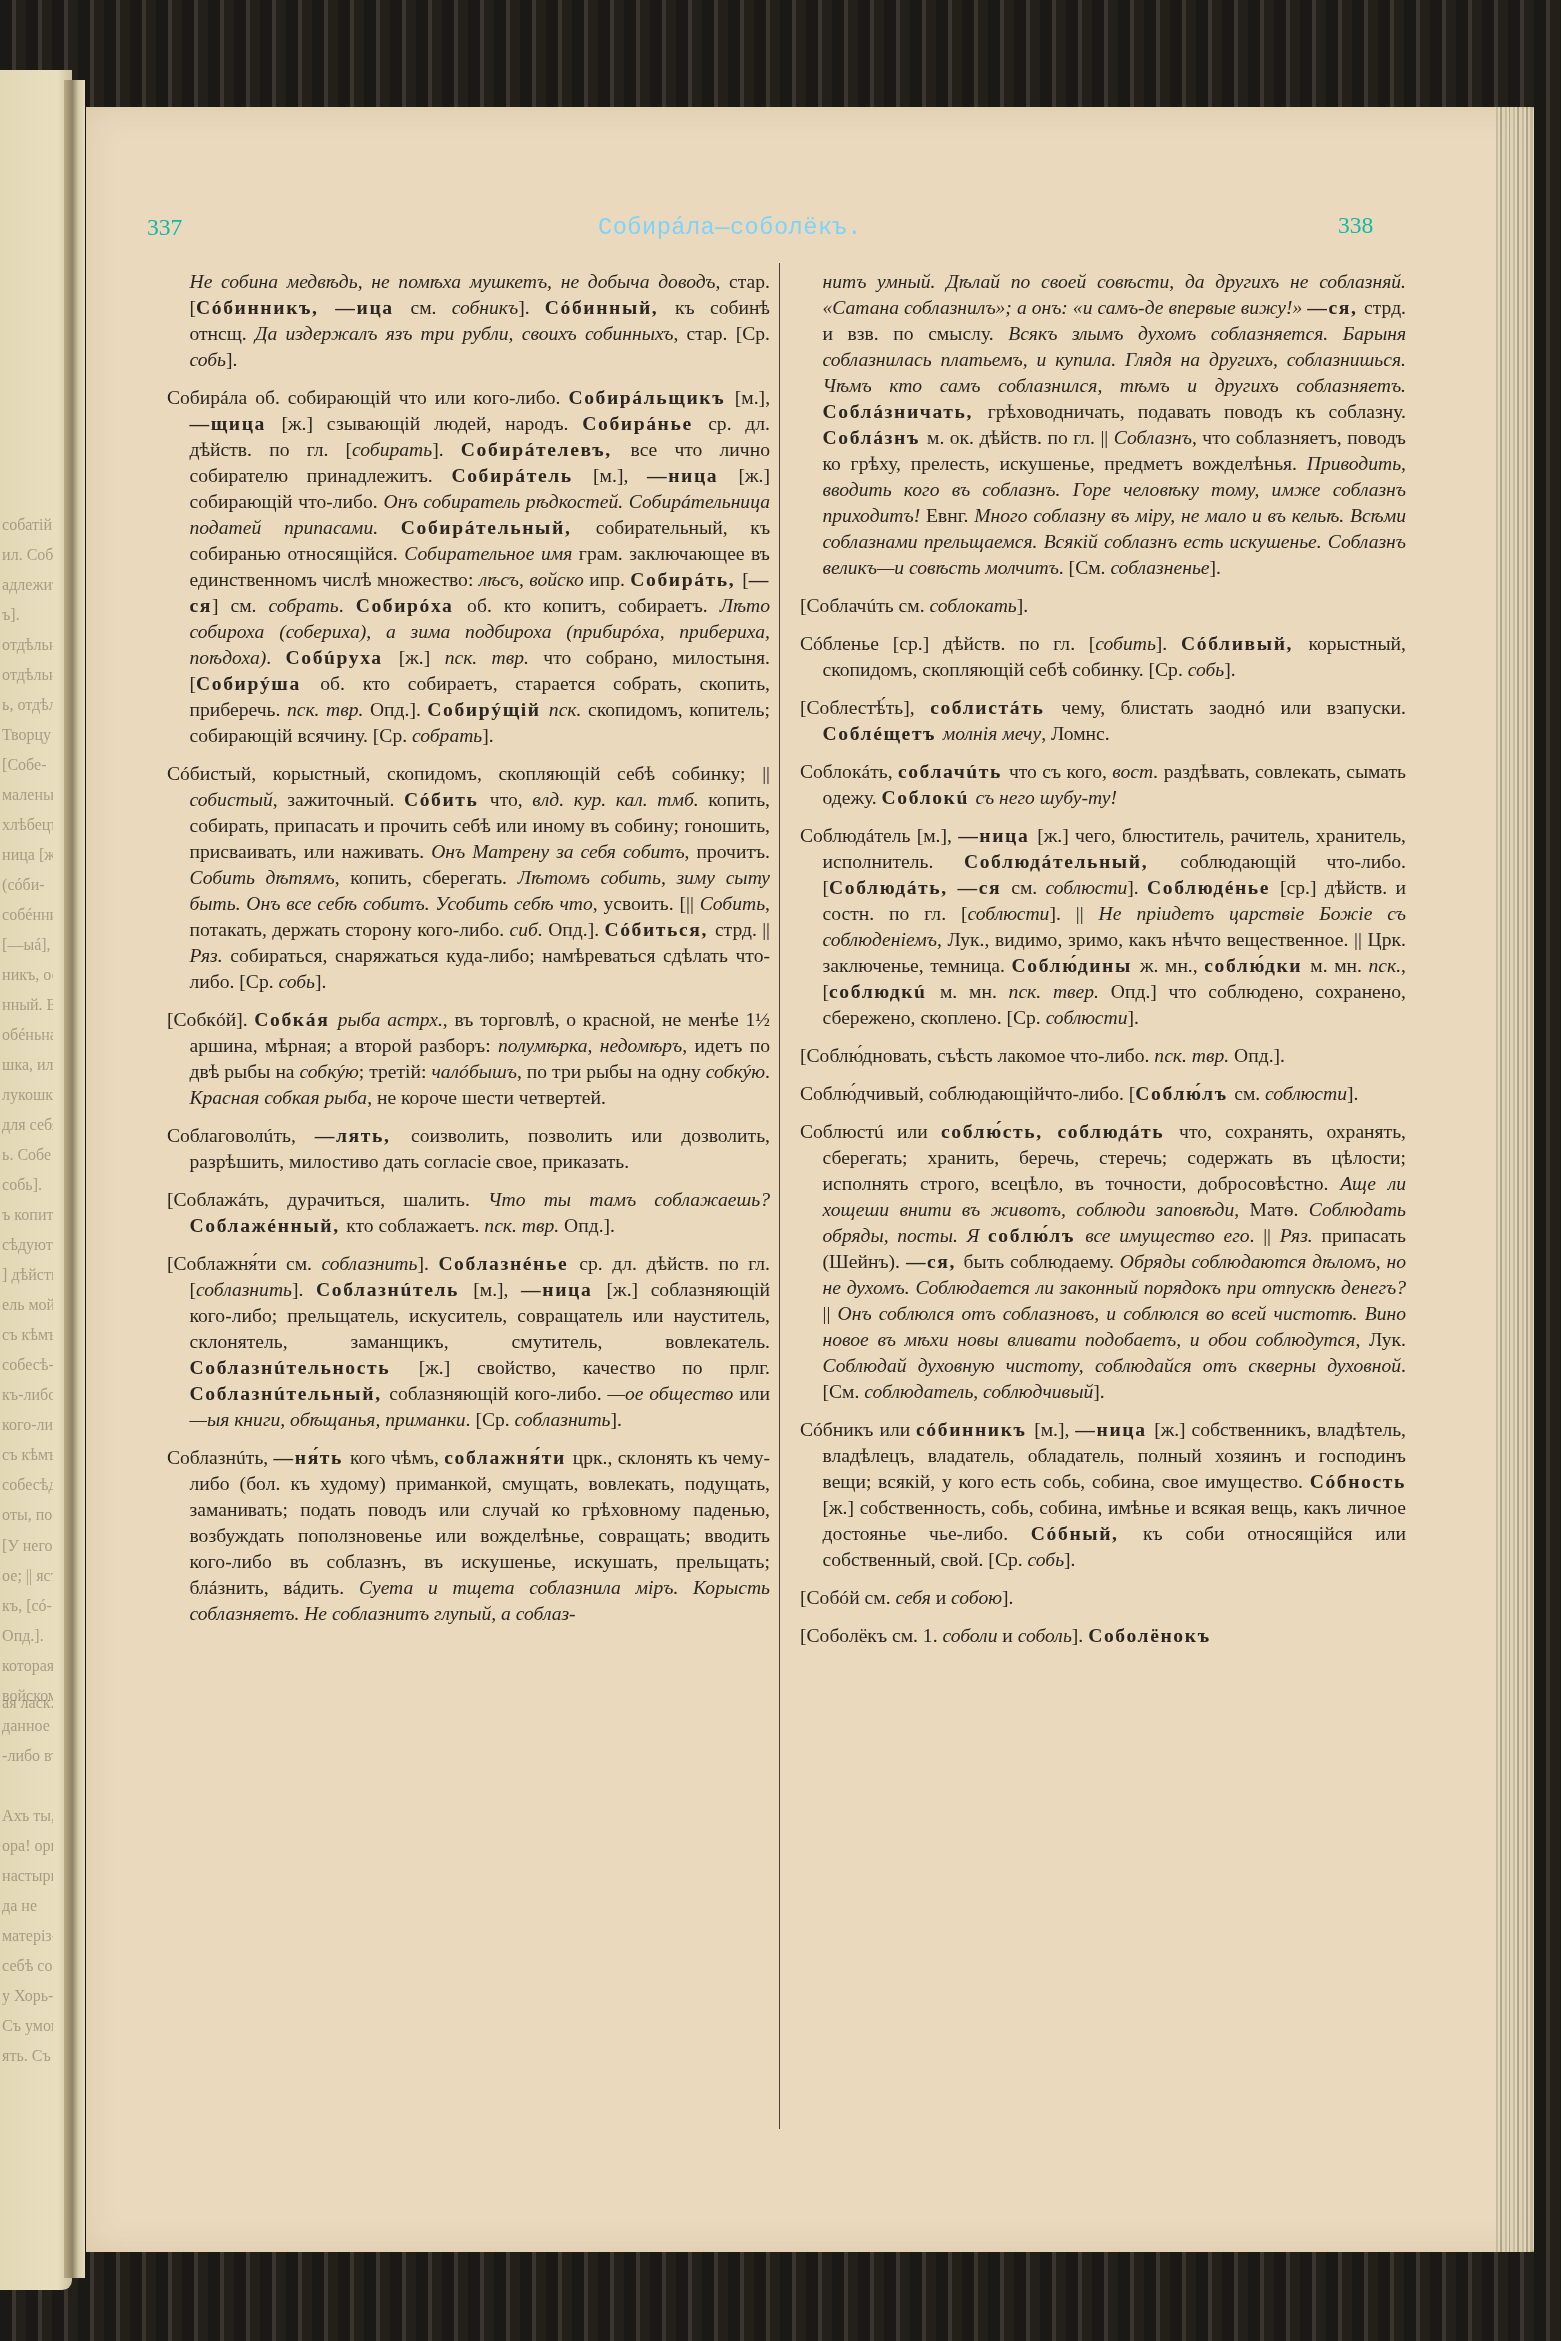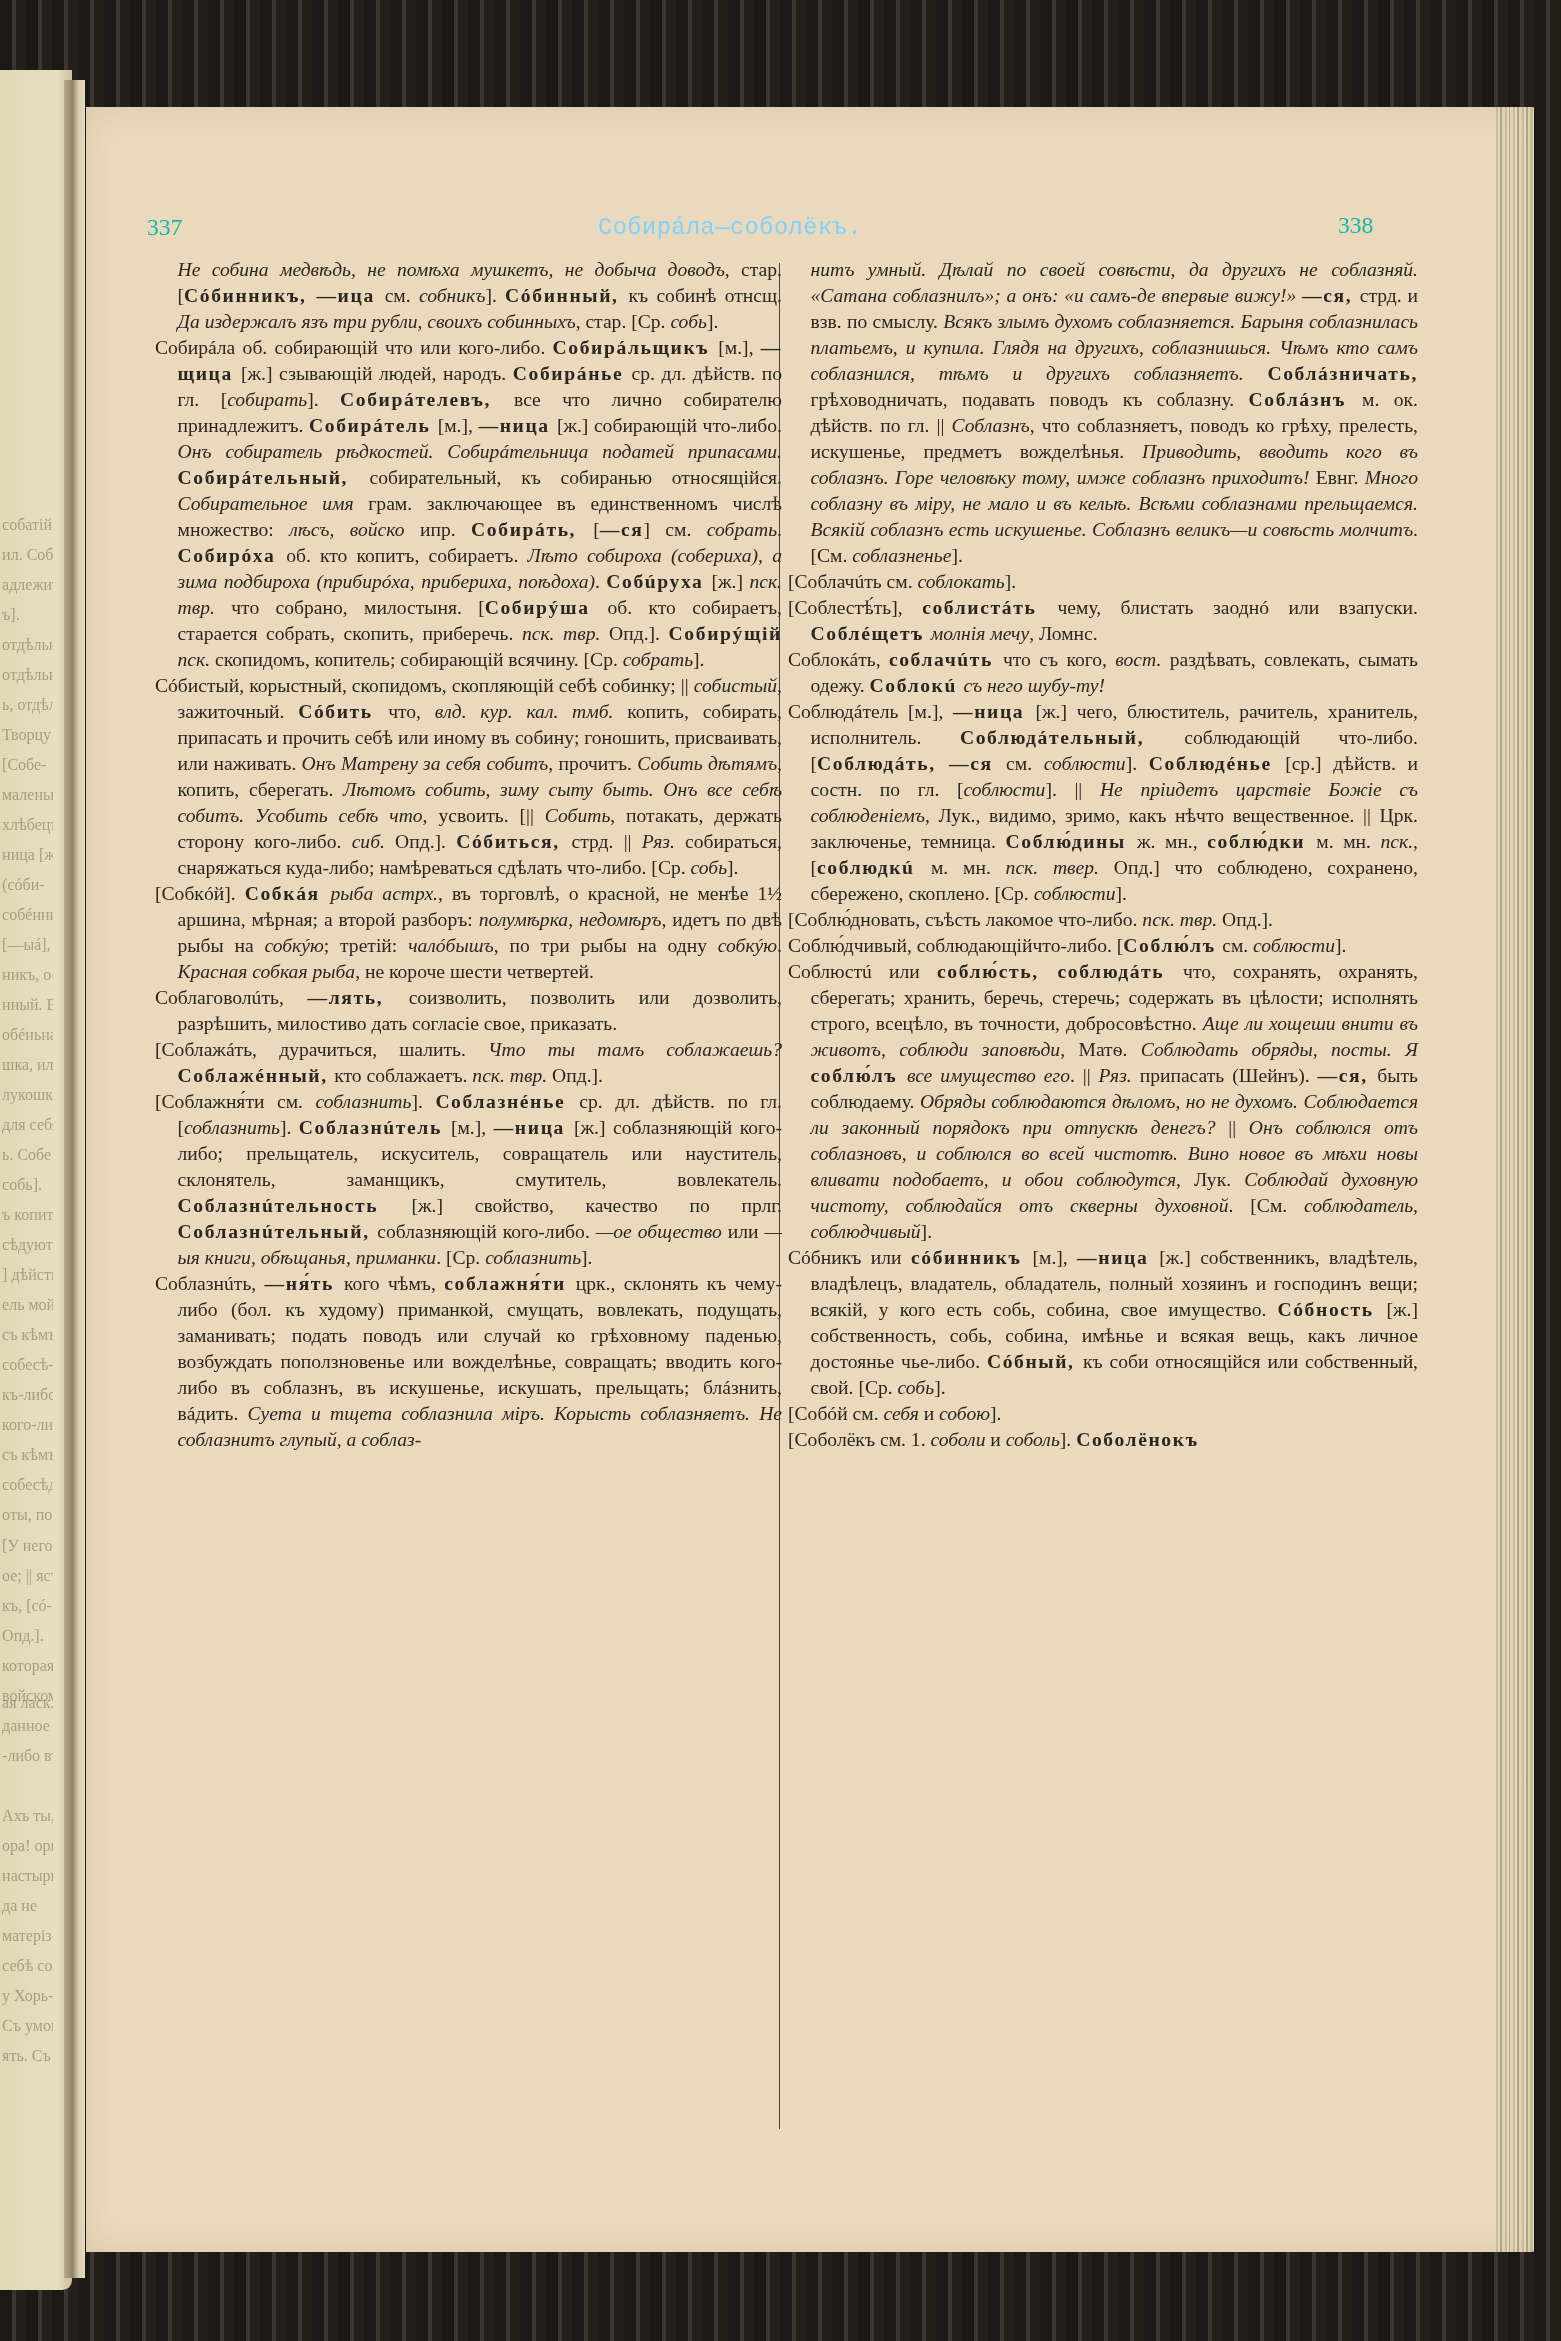--- a/index.html
+++ b/index.html
@@ -41,21 +41,21 @@
   .pg-right { left:1338px; top:-2.1px; }
   .running-head { position:absolute; left:598px; top:0; font-size:23.6px; color:#7dd3fc; letter-spacing:0.5px;font-family:Liberation Mono, monospace; }
   .col {
     position:absolute; top:257px; width:627px;
     font-size:19.6px; line-height:26px; color:#2b2620; text-align:justify;
     font-family:"Liberation Serif", serif;
   }
   .col-left { left:155px; }
   .col-right { left:788px; width:630px; }
   .divider { position:absolute; left:779px; top:263px; width:1.1px; height:1866px; background:#4a4238; }
-  .entry { margin:0; padding-left:22.5px; text-indent:-22.5px; }
+  .entry { margin:12px; padding-left:22.5px; text-indent:-22.5px; }
   .entry.cont { padding-left:22.5px; text-indent:0; }
   .hw { font-weight:normal; }
   .b { font-weight:bold; letter-spacing:1.6px; }
   .i { font-style:italic; }
 </style>
 </head>
 <body>
 
 <div class="left-page" id="leftPage">
     <div class="ghost" style="top: 440px;">собатій</div>
@@ -131,20 +131,21 @@
     <p class="entry"><span class="hw">Сóбистый, </span><span>корыстный, скопидомъ, скопляющій себѣ собинку; || </span><span class="i">собистый</span><span>, зажиточный. </span><span class="b">Сóбить </span><span>что, </span><span class="i">влд. кур. кал. тмб. </span><span>копить, собирать, припасать и прочить себѣ или иному въ собину; гоношить, присваивать, или наживать. </span><span class="i">Онъ Матрену за себя собитъ</span><span>, прочитъ. </span><span class="i">Собить дѣтямъ</span><span>, копить, сберегать. </span><span class="i">Лѣтомъ собить, зиму сыту быть. Онъ все себѣ собитъ. Усобить себѣ что</span><span>, усвоить. [|| </span><span class="i">Собить</span><span>, потакать, держать сторону кого-либо. </span><span class="i">сиб. </span><span>Опд.]. </span><span class="b">Сóбиться, </span><span>стрд. || </span><span class="i">Ряз. </span><span>собираться, снаряжаться куда-либо; намѣреваться сдѣлать что-либо. [Ср. </span><span class="i">собь</span><span>].</span></p>
     <p class="entry"><span class="hw">[Собкóй]. </span><span class="b">Собкáя </span><span class="i">рыба астрх.</span><span>, въ торговлѣ, о красной, не менѣе 1½ аршина, мѣрная; а второй разборъ: </span><span class="i">полумѣрка, недомѣръ</span><span>, идетъ по двѣ рыбы на </span><span class="i">собкýю</span><span>; третій: </span><span class="i">чалóбышъ</span><span>, по три рыбы на одну </span><span class="i">собкýю</span><span>. </span><span class="i">Красная собкая рыба</span><span>, не короче шести четвертей.</span></p>
     <p class="entry"><span class="hw">Соблаговолúть, </span><span class="b">—лять, </span><span>соизволить, позволить или дозволить, разрѣшить, милостиво дать согласіе свое, приказать.</span></p>
     <p class="entry"><span class="hw">[Соблажáть, </span><span>дурачиться, шалить. </span><span class="i">Что ты тамъ соблажаешь? </span><span class="b">Соблажéнный, </span><span>кто соблажаетъ. </span><span class="i">пск. твр. </span><span>Опд.].</span></p>
     <p class="entry"><span class="hw">[Соблажня́ти </span><span>см. </span><span class="i">соблазнить</span><span>]. </span><span class="b">Соблазнéнье </span><span>ср. дл. дѣйств. по гл. [</span><span class="i">соблазнить</span><span>]. </span><span class="b">Соблазнúтель </span><span>[м.], </span><span class="b">—ница </span><span>[ж.] соблазняющій кого-либо; прельщатель, искуситель, совращатель или науститель, склонятель, заманщикъ, смутитель, вовлекатель. </span><span class="b">Соблазнúтельность </span><span>[ж.] свойство, качество по прлг. </span><span class="b">Соблазнúтельный, </span><span>соблазняющій кого-либо. </span><span class="i">—ое общество </span><span>или </span><span class="i">—ыя книги, обѣщанья, приманки</span><span>. [Ср. </span><span class="i">соблазнить</span><span>].</span></p>
     <p class="entry"><span class="hw">Соблазнúть, </span><span class="b">—ня́ть </span><span>кого чѣмъ, </span><span class="b">соблажня́ти </span><span>црк., склонять къ чему-либо (бол. къ худому) приманкой, смущать, вовлекать, подущать, заманивать; подать поводъ или случай ко грѣховному паденью, возбуждать поползновенье или вожделѣнье, совращать; вводить кого-либо въ соблазнъ, въ искушенье, искушать, прельщать; блáзнить, вáдить. </span><span class="i">Суета и тщета соблазнила міръ. Корысть соблазняетъ. Не соблазнитъ глупый, а соблаз-</span></p>
   </div>
 <div class="col col-right" id="colRight">
     <p class="entry cont"><span class="i">нитъ умный. Дѣлай по своей совѣсти, да другихъ не соблазняй. «Сатана соблазнилъ»; а онъ: «и самъ-де впервые вижу!» </span><span class="b">—ся, </span><span>стрд. и взв. по смыслу. </span><span class="i">Всякъ злымъ духомъ соблазняется. Барыня соблазнилась платьемъ, и купила. Глядя на другихъ, соблазнишься. Чѣмъ кто самъ соблазнился, тѣмъ и другихъ соблазняетъ. </span><span class="b">Соблáзничать, </span><span>грѣховодничать, подавать поводъ къ соблазну. </span><span class="b">Соблáзнъ </span><span>м. ок. дѣйств. по гл. || </span><span class="i">Соблазнъ</span><span>, что соблазняетъ, поводъ ко грѣху, прелесть, искушенье, предметъ вожделѣнья. </span><span class="i">Приводить, вводить кого въ соблазнъ. Горе человѣку тому, имже соблазнъ приходитъ! </span><span>Евнг. </span><span class="i">Много соблазну въ міру, не мало и въ кельѣ. Всѣми соблазнами прельщаемся. Всякій соблазнъ есть искушенье. Соблазнъ великъ—и совѣсть молчитъ</span><span>. [См. </span><span class="i">соблазненье</span><span>].</span></p>
     <p class="entry"><span class="hw">[Соблачúть </span><span>см. </span><span class="i">соблокать</span><span>].</span></p>
+    <p class="entry"><span class="hw">Сóбленье </span><span>[ср.] дѣйств. по гл. [</span><span class="i">собить</span><span>]. </span><span class="b">Сóбливый, </span><span>корыстный, скопидомъ, скопляющій себѣ собинку. [Ср. </span><span class="i">собь</span><span>].</span></p>
     <p class="entry"><span class="hw">[Соблестѣ́ть], </span><span class="b">соблистáть </span><span>чему, блистать заоднó или взапуски. </span><span class="b">Соблéщетъ </span><span class="i">молнія мечу</span><span>, Ломнс.</span></p>
     <p class="entry"><span class="hw">Соблокáть, </span><span class="b">соблачúть </span><span>что съ кого, </span><span class="i">вост. </span><span>раздѣвать, совлекать, сымать одежу. </span><span class="b">Соблокú </span><span class="i">съ него шубу-ту!</span></p>
     <p class="entry"><span class="hw">Соблюдáтель </span><span>[м.], </span><span class="b">—ница </span><span>[ж.] чего, блюститель, рачитель, хранитель, исполнитель. </span><span class="b">Соблюдáтельный, </span><span>соблюдающій что-либо. [</span><span class="b">Соблюдáть, —ся </span><span>см. </span><span class="i">соблюсти</span><span>]. </span><span class="b">Соблюдéнье </span><span>[ср.] дѣйств. и состн. по гл. [</span><span class="i">соблюсти</span><span>]. || </span><span class="i">Не пріидетъ царствіе Божіе съ соблюденіемъ</span><span>, Лук., видимо, зримо, какъ нѣчто вещественное. || Црк. заключенье, темница. </span><span class="b">Соблю́дины </span><span>ж. мн., </span><span class="b">соблю́дки </span><span>м. мн. </span><span class="i">пск.</span><span>, [</span><span class="b">соблюдкú </span><span>м. мн. </span><span class="i">пск. твер. </span><span>Опд.] что соблюдено, сохранено, сбережено, скоплено. [Ср. </span><span class="i">соблюсти</span><span>].</span></p>
     <p class="entry"><span class="hw">[Соблю́дновать, </span><span>съѣсть лакомое что-либо. </span><span class="i">пск. твр. </span><span>Опд.].</span></p>
     <p class="entry"><span class="hw">Соблю́дчивый, </span><span>соблюдающійчто-либо. [</span><span class="b">Соблю́лъ </span><span>см. </span><span class="i">соблюсти</span><span>].</span></p>
     <p class="entry"><span class="hw">Соблюстú </span><span>или </span><span class="b">соблю́сть, соблюдáть </span><span>что, сохранять, охранять, сберегать; хранить, беречь, стеречь; содержать въ цѣлости; исполнять строго, всецѣло, въ точности, добросовѣстно. </span><span class="i">Аще ли хощеши внити въ животъ, соблюди заповѣди</span><span>, Матѳ. </span><span class="i">Соблюдать обряды, посты. Я </span><span class="b">соблю́лъ </span><span class="i">все имущество его</span><span>. || </span><span class="i">Ряз. </span><span>припасать (Шейнъ). </span><span class="b">—ся, </span><span>быть соблюдаему. </span><span class="i">Обряды соблюдаются дѣломъ, но не духомъ. Соблюдается ли законный порядокъ при отпускѣ денегъ? </span><span>|| </span><span class="i">Онъ соблюлся отъ соблазновъ, и соблюлся во всей чистотѣ. Вино новое въ мѣхи новы вливати подобаетъ, и обои соблюдутся</span><span>, Лук. </span><span class="i">Соблюдай духовную чистоту, соблюдайся отъ скверны духовной</span><span>. [См. </span><span class="i">соблюдатель, соблюдчивый</span><span>].</span></p>
     <p class="entry"><span class="hw">Сóбникъ </span><span>или </span><span class="b">сóбинникъ </span><span>[м.], </span><span class="b">—ница </span><span>[ж.] собственникъ, владѣтель, владѣлецъ, владатель, обладатель, полный хозяинъ и господинъ вещи; всякій, у кого есть собь, собина, свое имущество. </span><span class="b">Сóбность </span><span>[ж.] собственность, собь, собина, имѣнье и всякая вещь, какъ личное достоянье чье-либо. </span><span class="b">Сóбный, </span><span>къ соби относящійся или собственный, свой. [Ср. </span><span class="i">собь</span><span>].</span></p>
     <p class="entry"><span class="hw">[Собóй </span><span>см. </span><span class="i">себя </span><span>и </span><span class="i">собою</span><span>].</span></p>
     <p class="entry"><span class="hw">[Соболёкъ </span><span>см. 1. </span><span class="i">соболи </span><span>и </span><span class="i">соболь</span><span>]. </span><span class="b">Соболёнокъ</span></p>
   </div>

